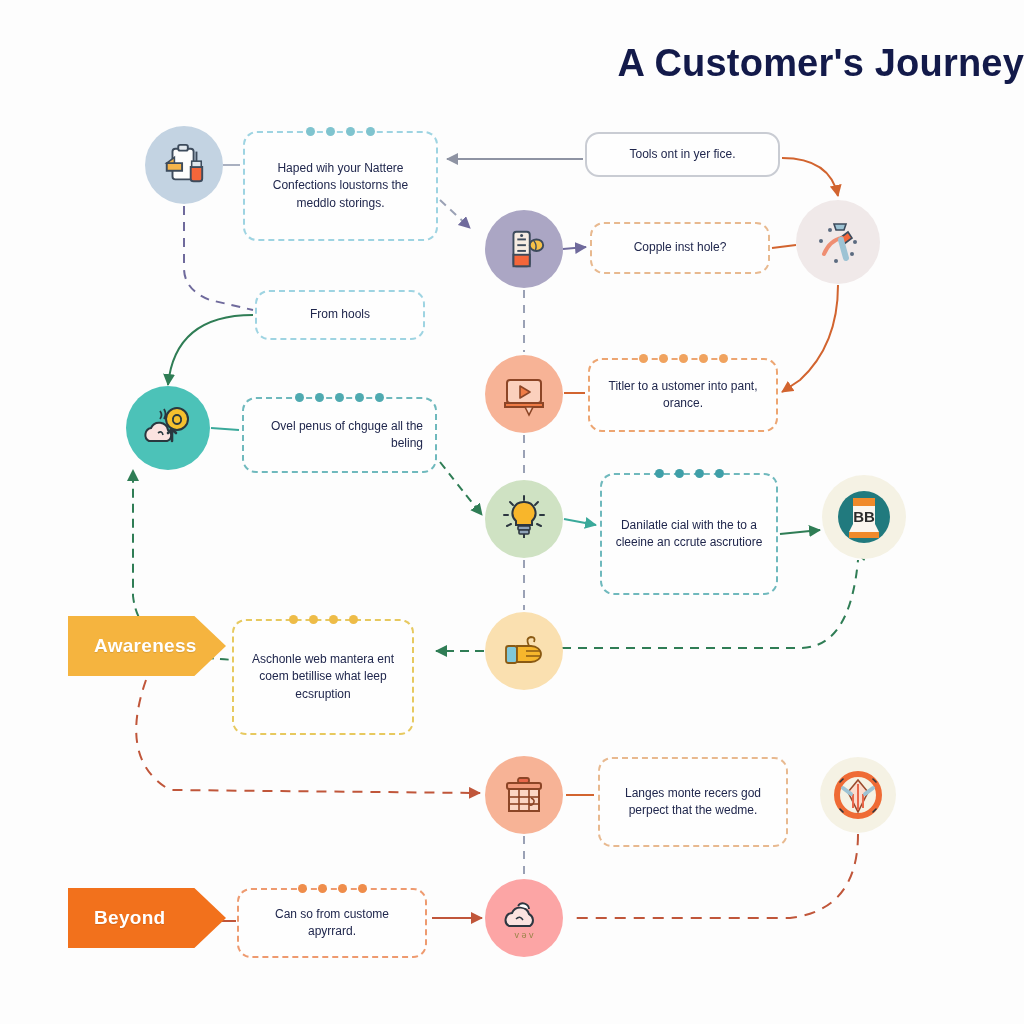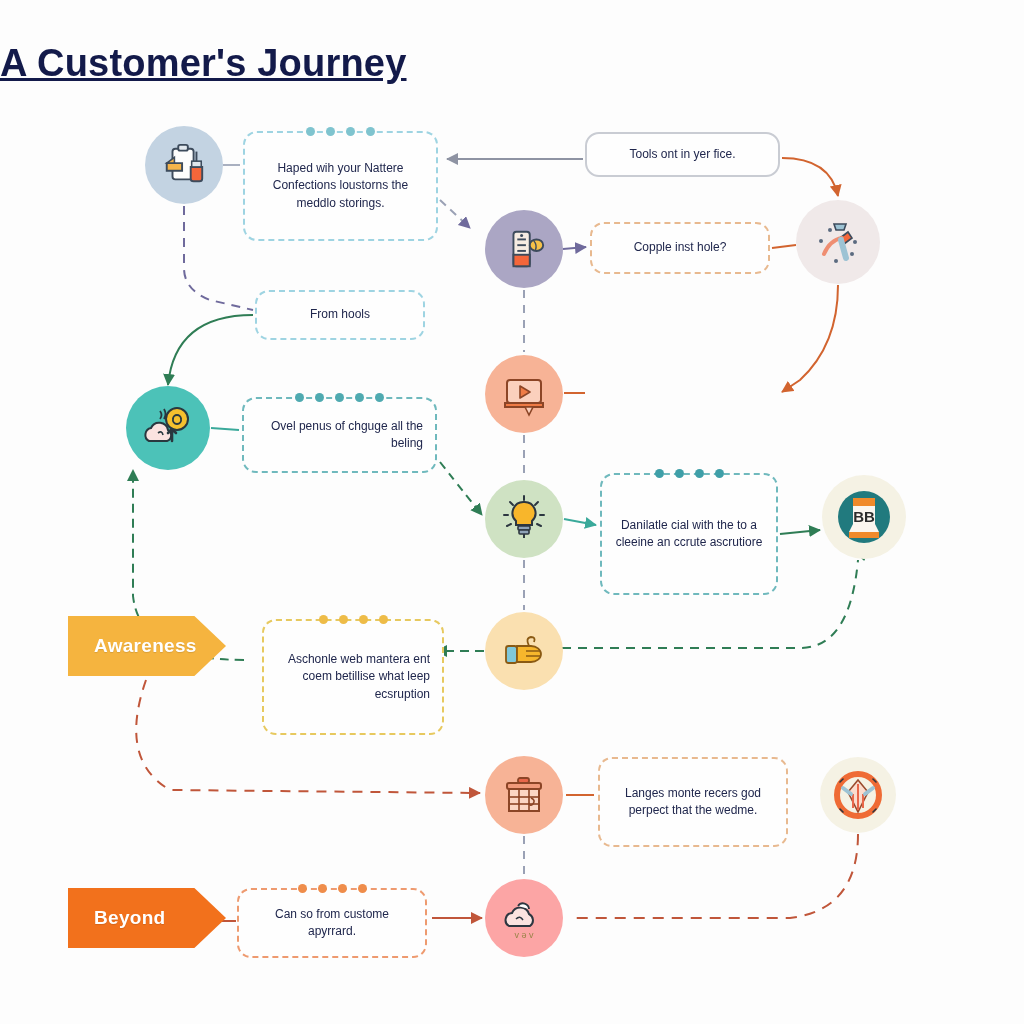--- a/index.html
+++ b/index.html
@@ -6,24 +6,23 @@
   body{
     width:1024px;height:1024px;
     background:#ffffff;
     font-family:"Liberation Sans", sans-serif;
     overflow:hidden;
   }
   #stage{position:relative;width:1024px;height:1024px;background:#fdfdfd;}
 
   
   #title{
-    position:absolute;left:0;top:42px;width:1024px;text-align:left;
+    position:absolute;left:0;top:42px;width:1024px;text-align:right;
     font-size:38px;font-weight:bold;letter-spacing:.2px;
     color:#131a4a;
-    text-decoration:underline;
   }
 
   
   #wires{position:absolute;left:0;top:0;width:1024px;height:1024px;}
 
   
   .bub{position:absolute;border-radius:50%;display:flex;align-items:center;justify-content:center;}
   .bub svg{display:block;}
 
   
@@ -320,20 +319,30 @@
   </div>
 
   <div class="note dashed" style="left:255px;top:290px;width:170px;height:50px;border-color:#9ed4e2;">
     <span>From hools</span>
   </div>
 
   <div class="note dashed" style="left:590px;top:222px;width:180px;height:52px;border-color:#e8b98f;">
     <span>Copple inst hole?</span>
   </div>
 
+  <div class="note dashed" style="left:588px;top:358px;width:190px;height:74px;border-color:#eda571;">
+    <span class="dots">
+      <i style="background:#f0a35f"></i>
+        <i style="background:#f0a35f"></i>
+        <i style="background:#f0a35f"></i>
+        <i style="background:#f0a35f"></i>
+        <i style="background:#f0a35f"></i>
+    </span>
+    <span>Titler to a ustomer into pant, orance.</span>
+  </div>
 
   <div class="note dashed" style="left:242px;top:397px;width:195px;height:76px;border-color:#6fb9bd;text-align:right;">
     <span class="dots">
       <i style="background:#4faab0"></i>
         <i style="background:#4faab0"></i>
         <i style="background:#4faab0"></i>
         <i style="background:#4faab0"></i>
         <i style="background:#4faab0"></i>
     </span>
     <span>Ovel penus of chguge all the beling</span>
@@ -342,21 +351,21 @@
   <div class="note dashed" style="left:600px;top:473px;width:178px;height:122px;border-color:#6fb9bd;">
     <span class="dots">
       <i style="background:#3f9fa8"></i>
         <i style="background:#3f9fa8"></i>
         <i style="background:#3f9fa8"></i>
         <i style="background:#3f9fa8"></i>
     </span>
     <span>Danilatle cial with the to a cleeine an ccrute ascrutiore</span>
   </div>
 
-  <div class="note dashed" style="left:262px;top:619px;width:182px;height:116px;border-color:#e7c95f;text-align:right;">
+  <div class="note dashed" style="left:232px;top:619px;width:182px;height:116px;border-color:#e7c95f;">
     <span class="dots">
       <i style="background:#eebc48"></i>
         <i style="background:#eebc48"></i>
         <i style="background:#eebc48"></i>
         <i style="background:#eebc48"></i>
     </span>
     <span>Aschonle web mantera ent coem betillise what leep ecsruption</span>
   </div>
 
   <div class="note dashed" style="left:598px;top:757px;width:190px;height:90px;border-color:#e8b98f;">

